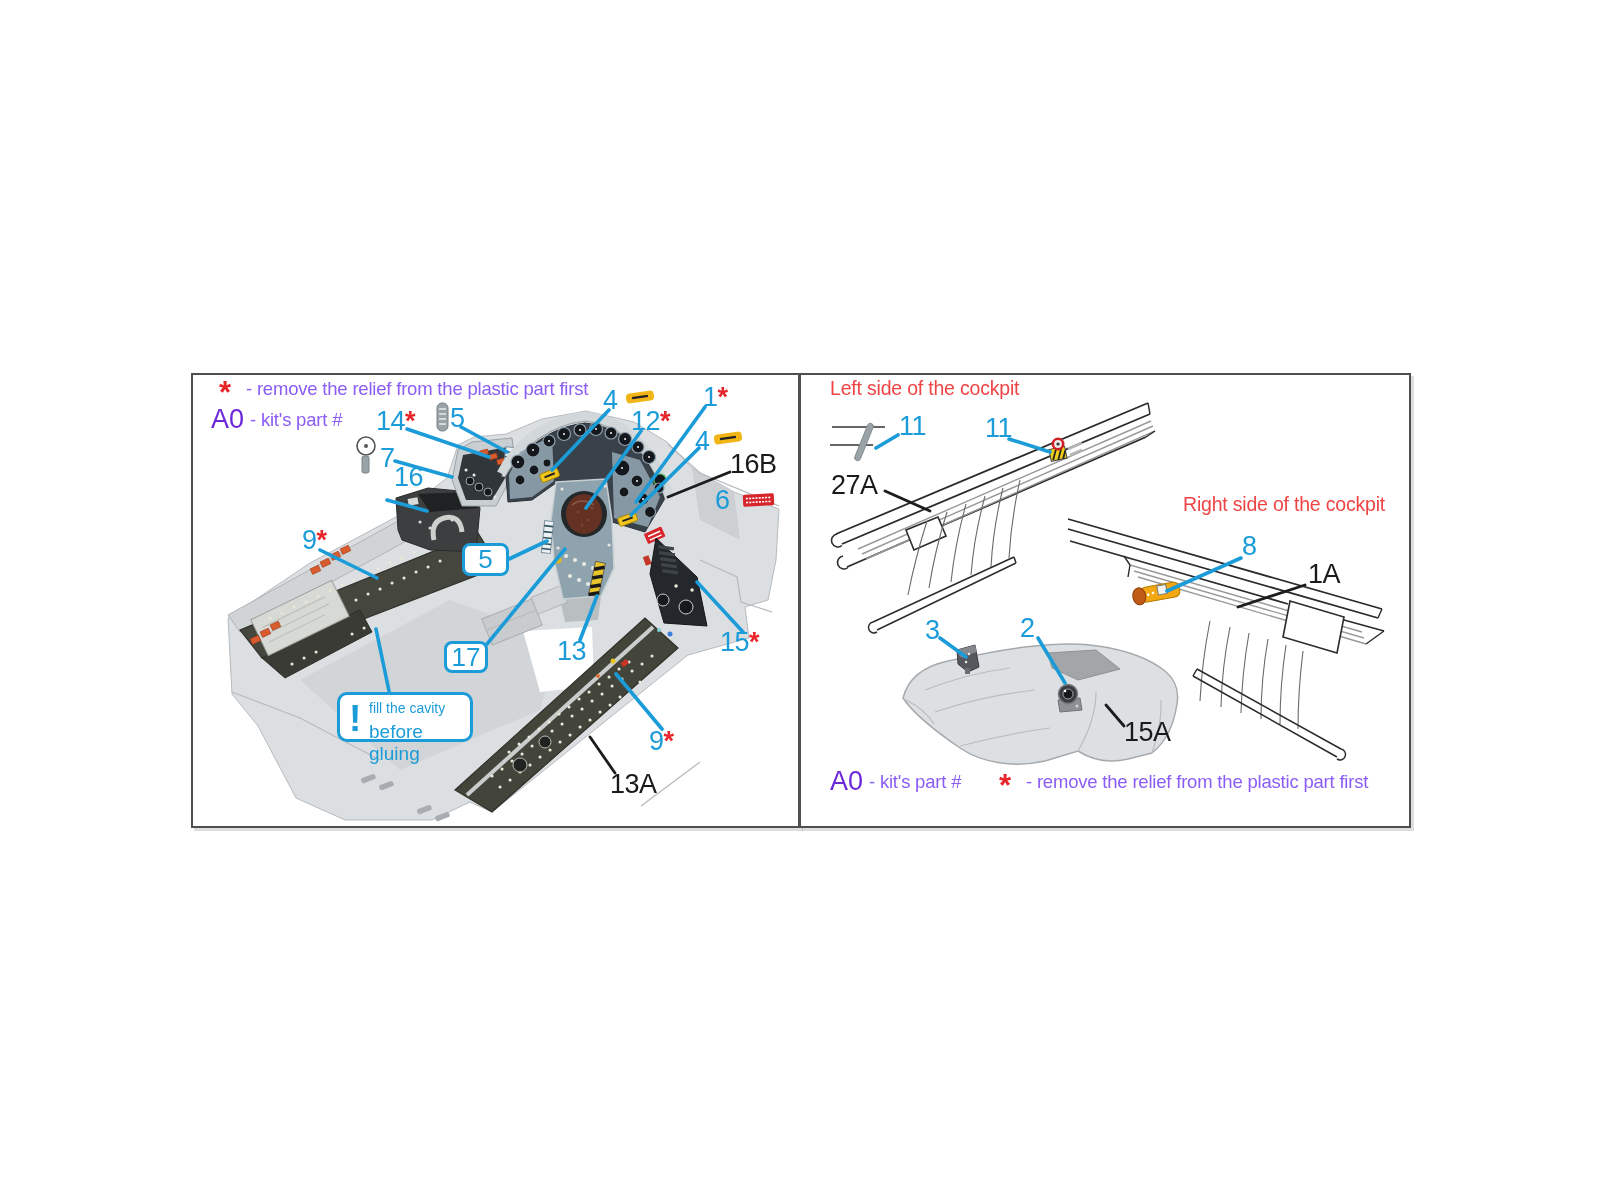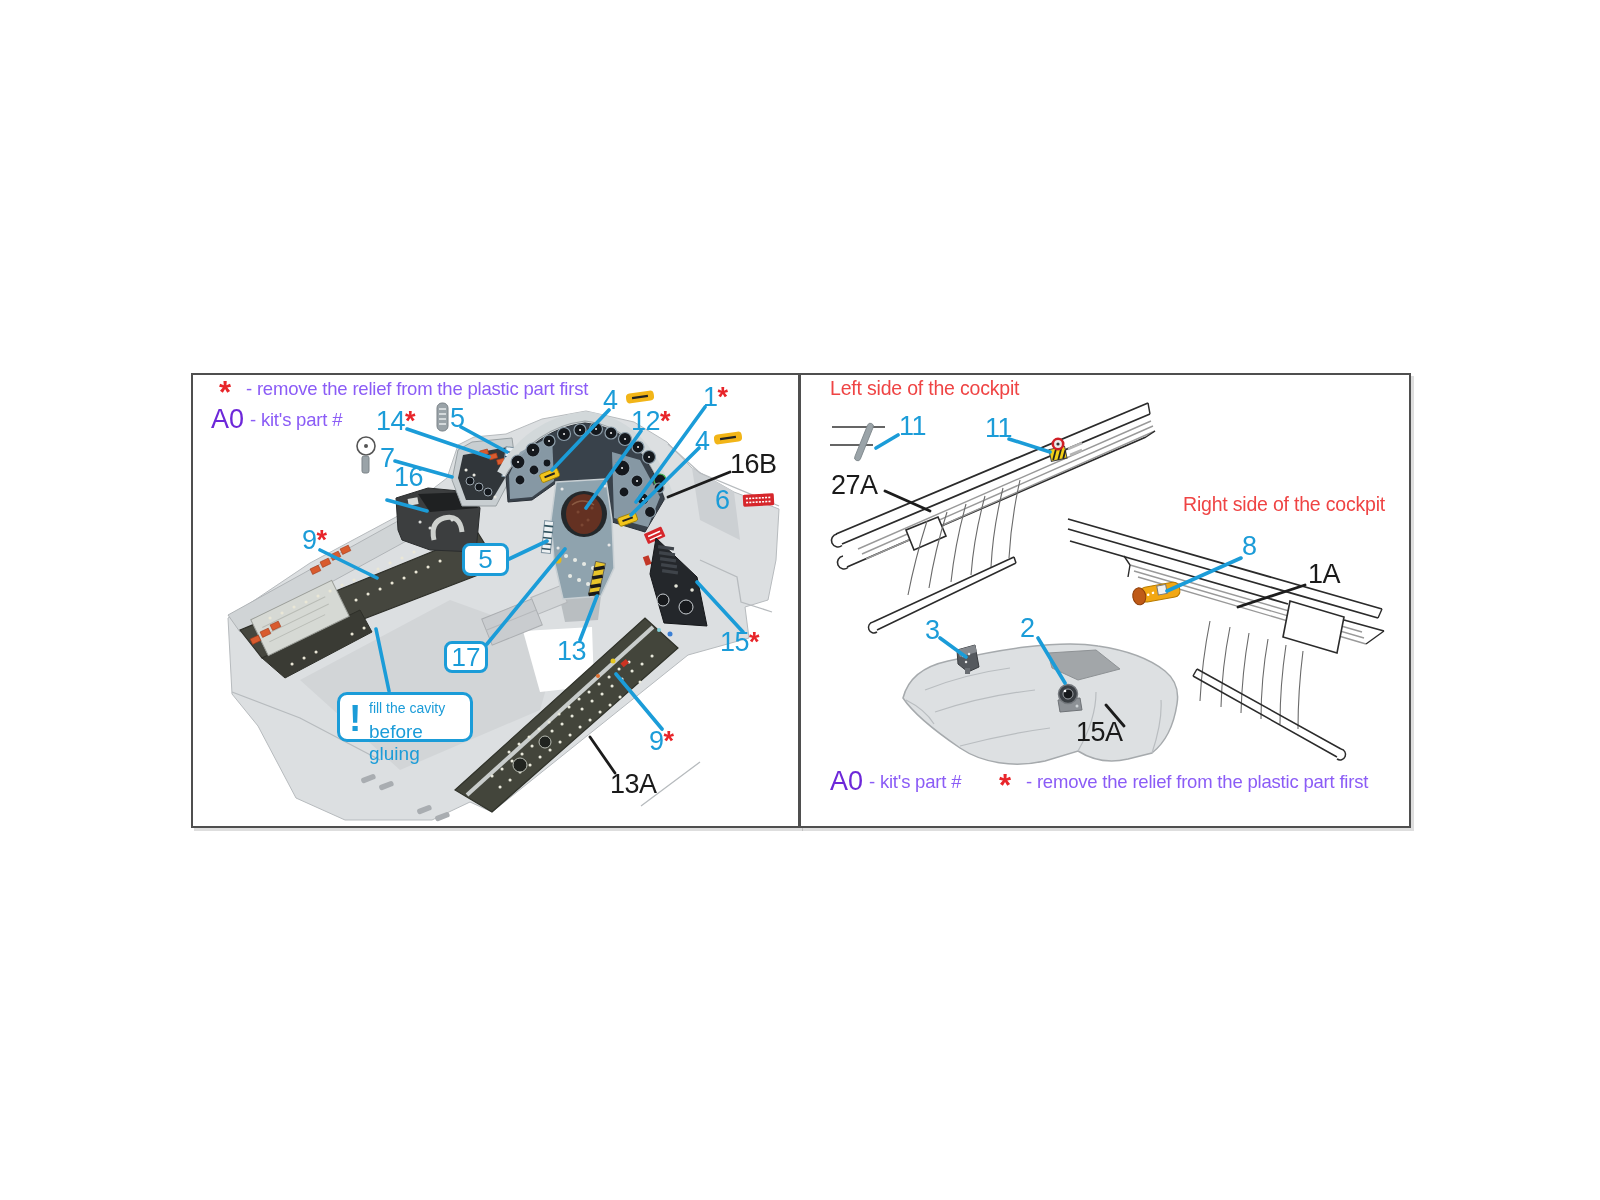--- a/index.html
+++ b/index.html
@@ -333,20 +333,20 @@
   <div class="lbl ttl" style="left:830px;top:379px;">Left side of the cockpit</div>
   <div class="lbl ttl" style="left:1183px;top:495px;">Right side of the cockpit</div>
 
   <div class="lbl co" style="left:899px;top:413px;"><span>11</span></div>
   <div class="lbl co" style="left:985px;top:415px;"><span>11</span></div>
   <div class="lbl co bk" style="left:831px;top:472px;"><span>27A</span></div>
   <div class="lbl co" style="left:1242px;top:533px;"><span>8</span></div>
   <div class="lbl co bk" style="left:1308px;top:561px;"><span>1A</span></div>
   <div class="lbl co" style="left:925px;top:617px;"><span>3</span></div>
   <div class="lbl co" style="left:1020px;top:615px;"><span>2</span></div>
-  <div class="lbl co bk" style="left:1076px;top:719px;"><span>15A</span></div>
+  <div class="lbl co bk" style="left:1124px;top:719px;"><span>15A</span></div>
 
   <div class="lbl code" style="left:830px;top:768px;">A0</div>
   <div class="lbl sm" style="left:869px;top:773px;">- kit's part #</div>
   <div class="lbl bigstar" style="left:999px;top:770px;">*</div>
   <div class="lbl sm" style="left:1026px;top:773px;">- remove the relief from the plastic part first</div>
 
 </div>
 
 </body></html>

